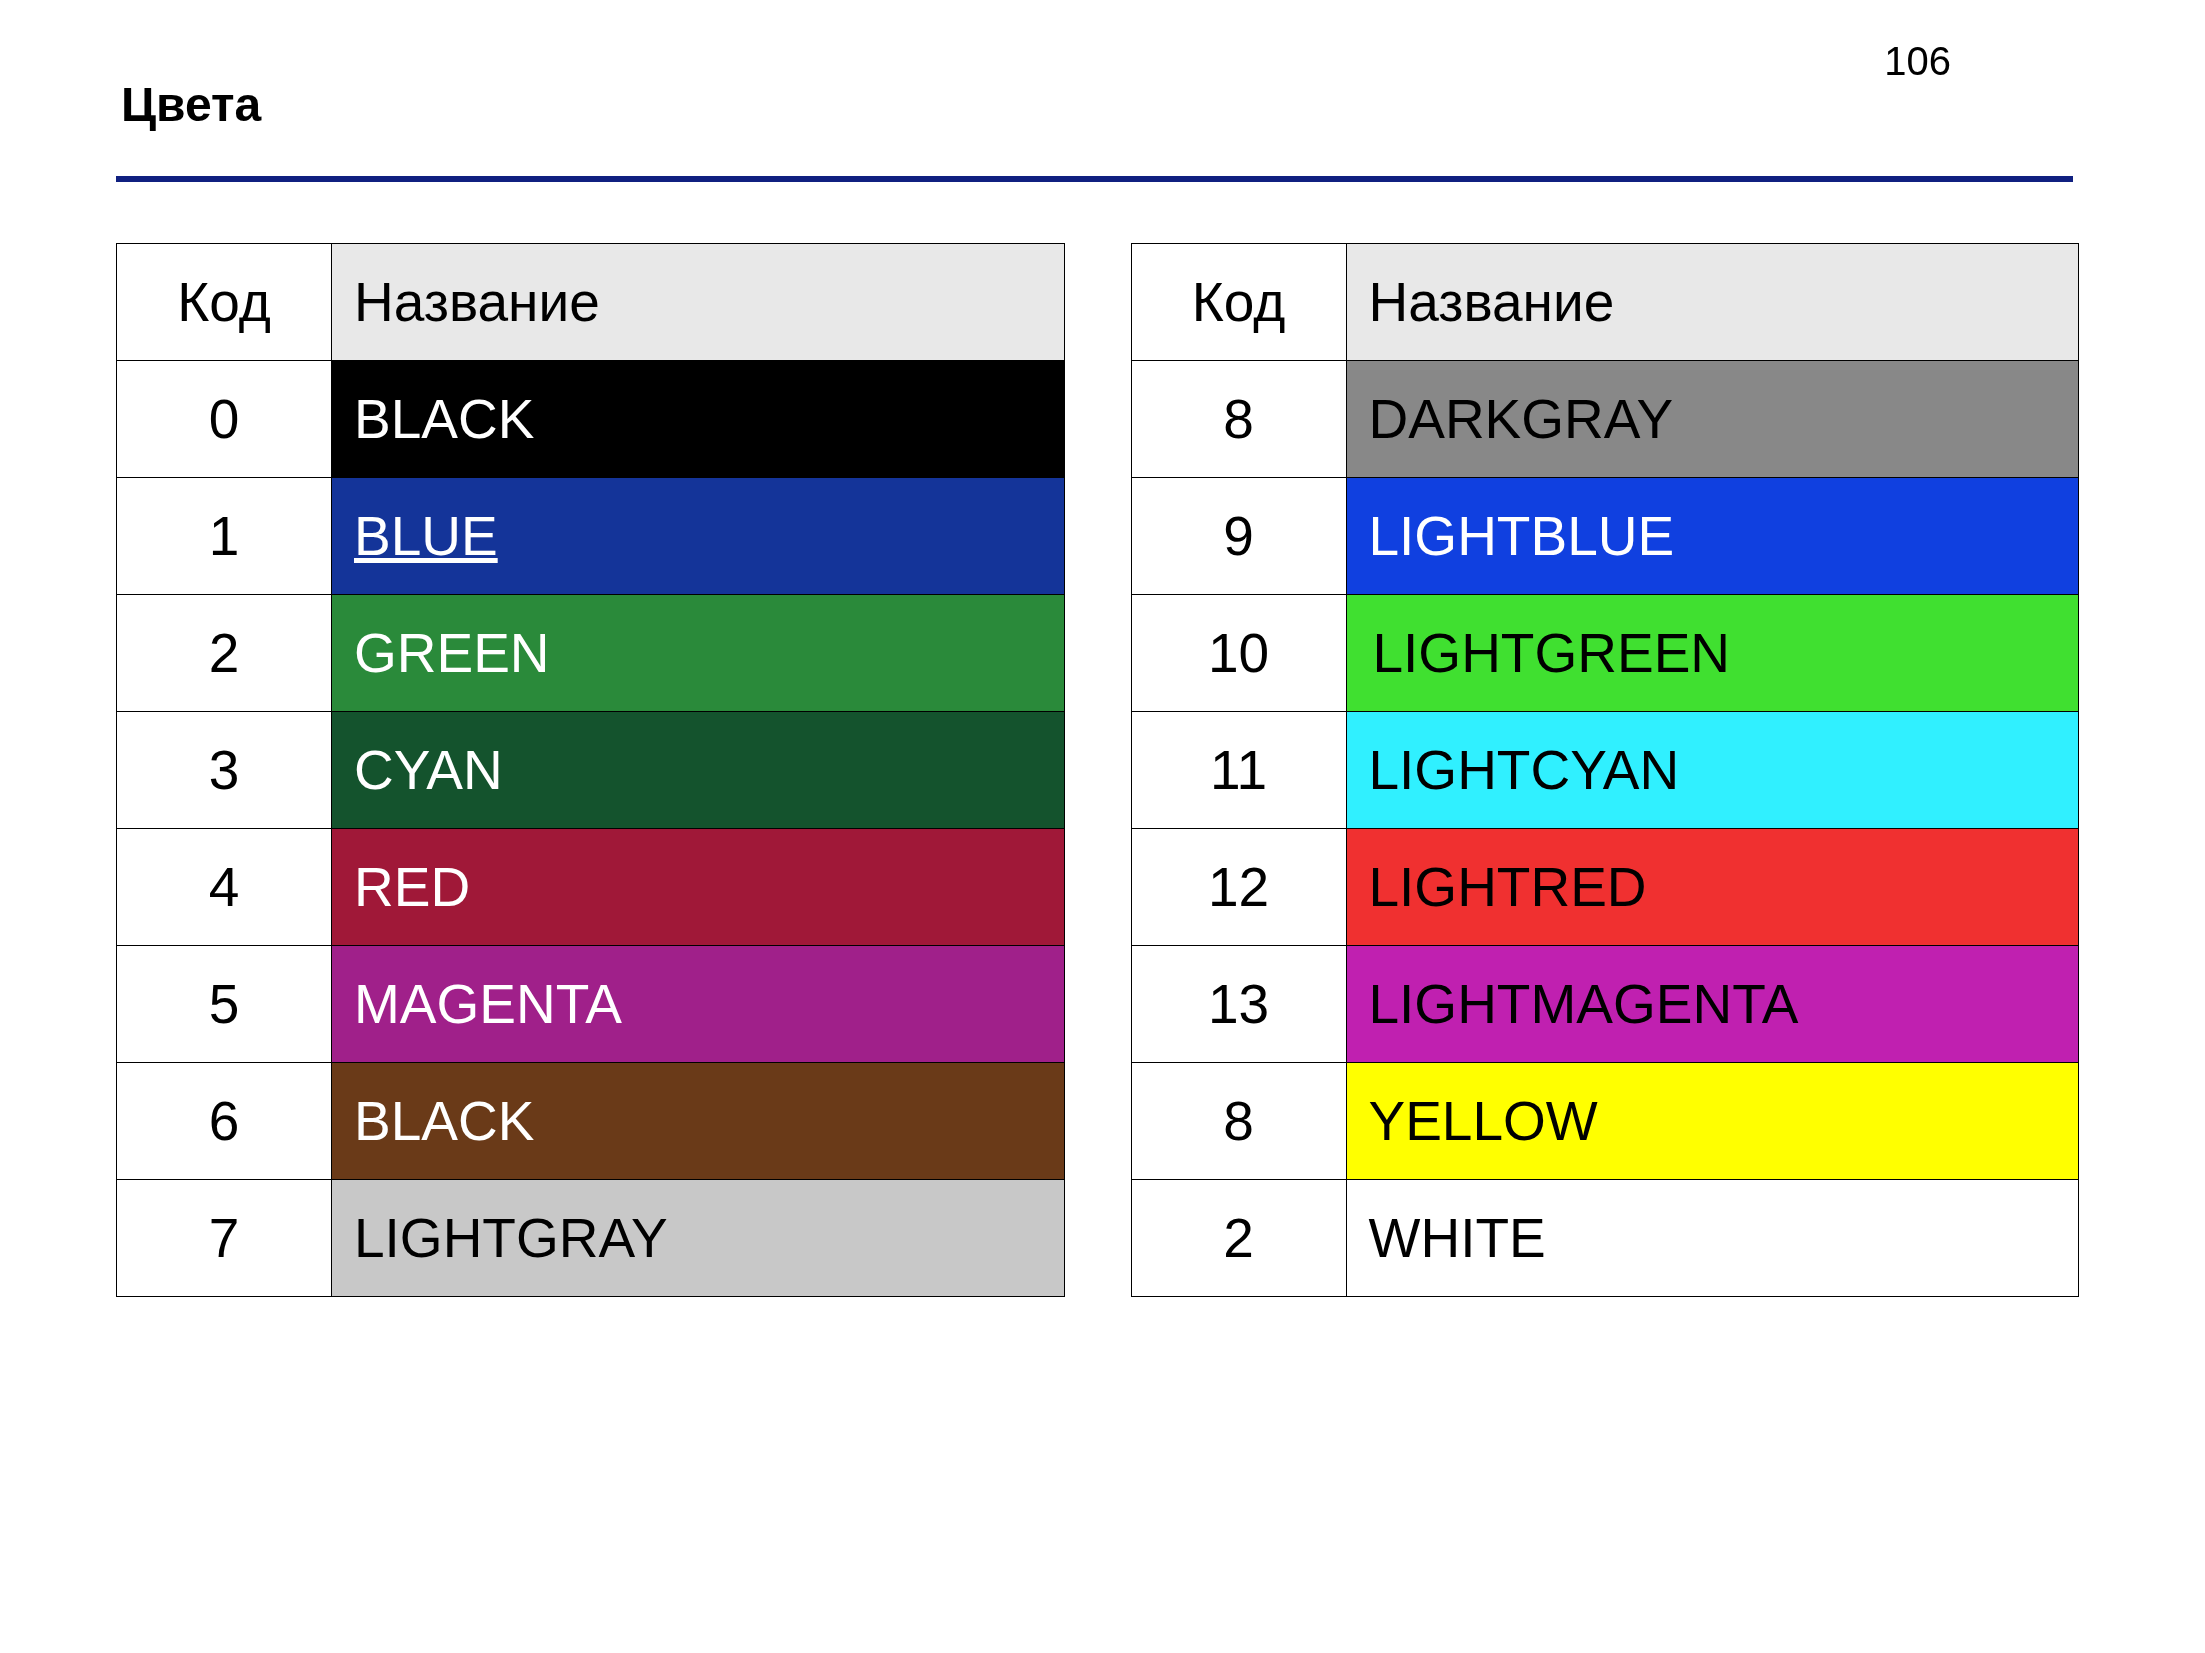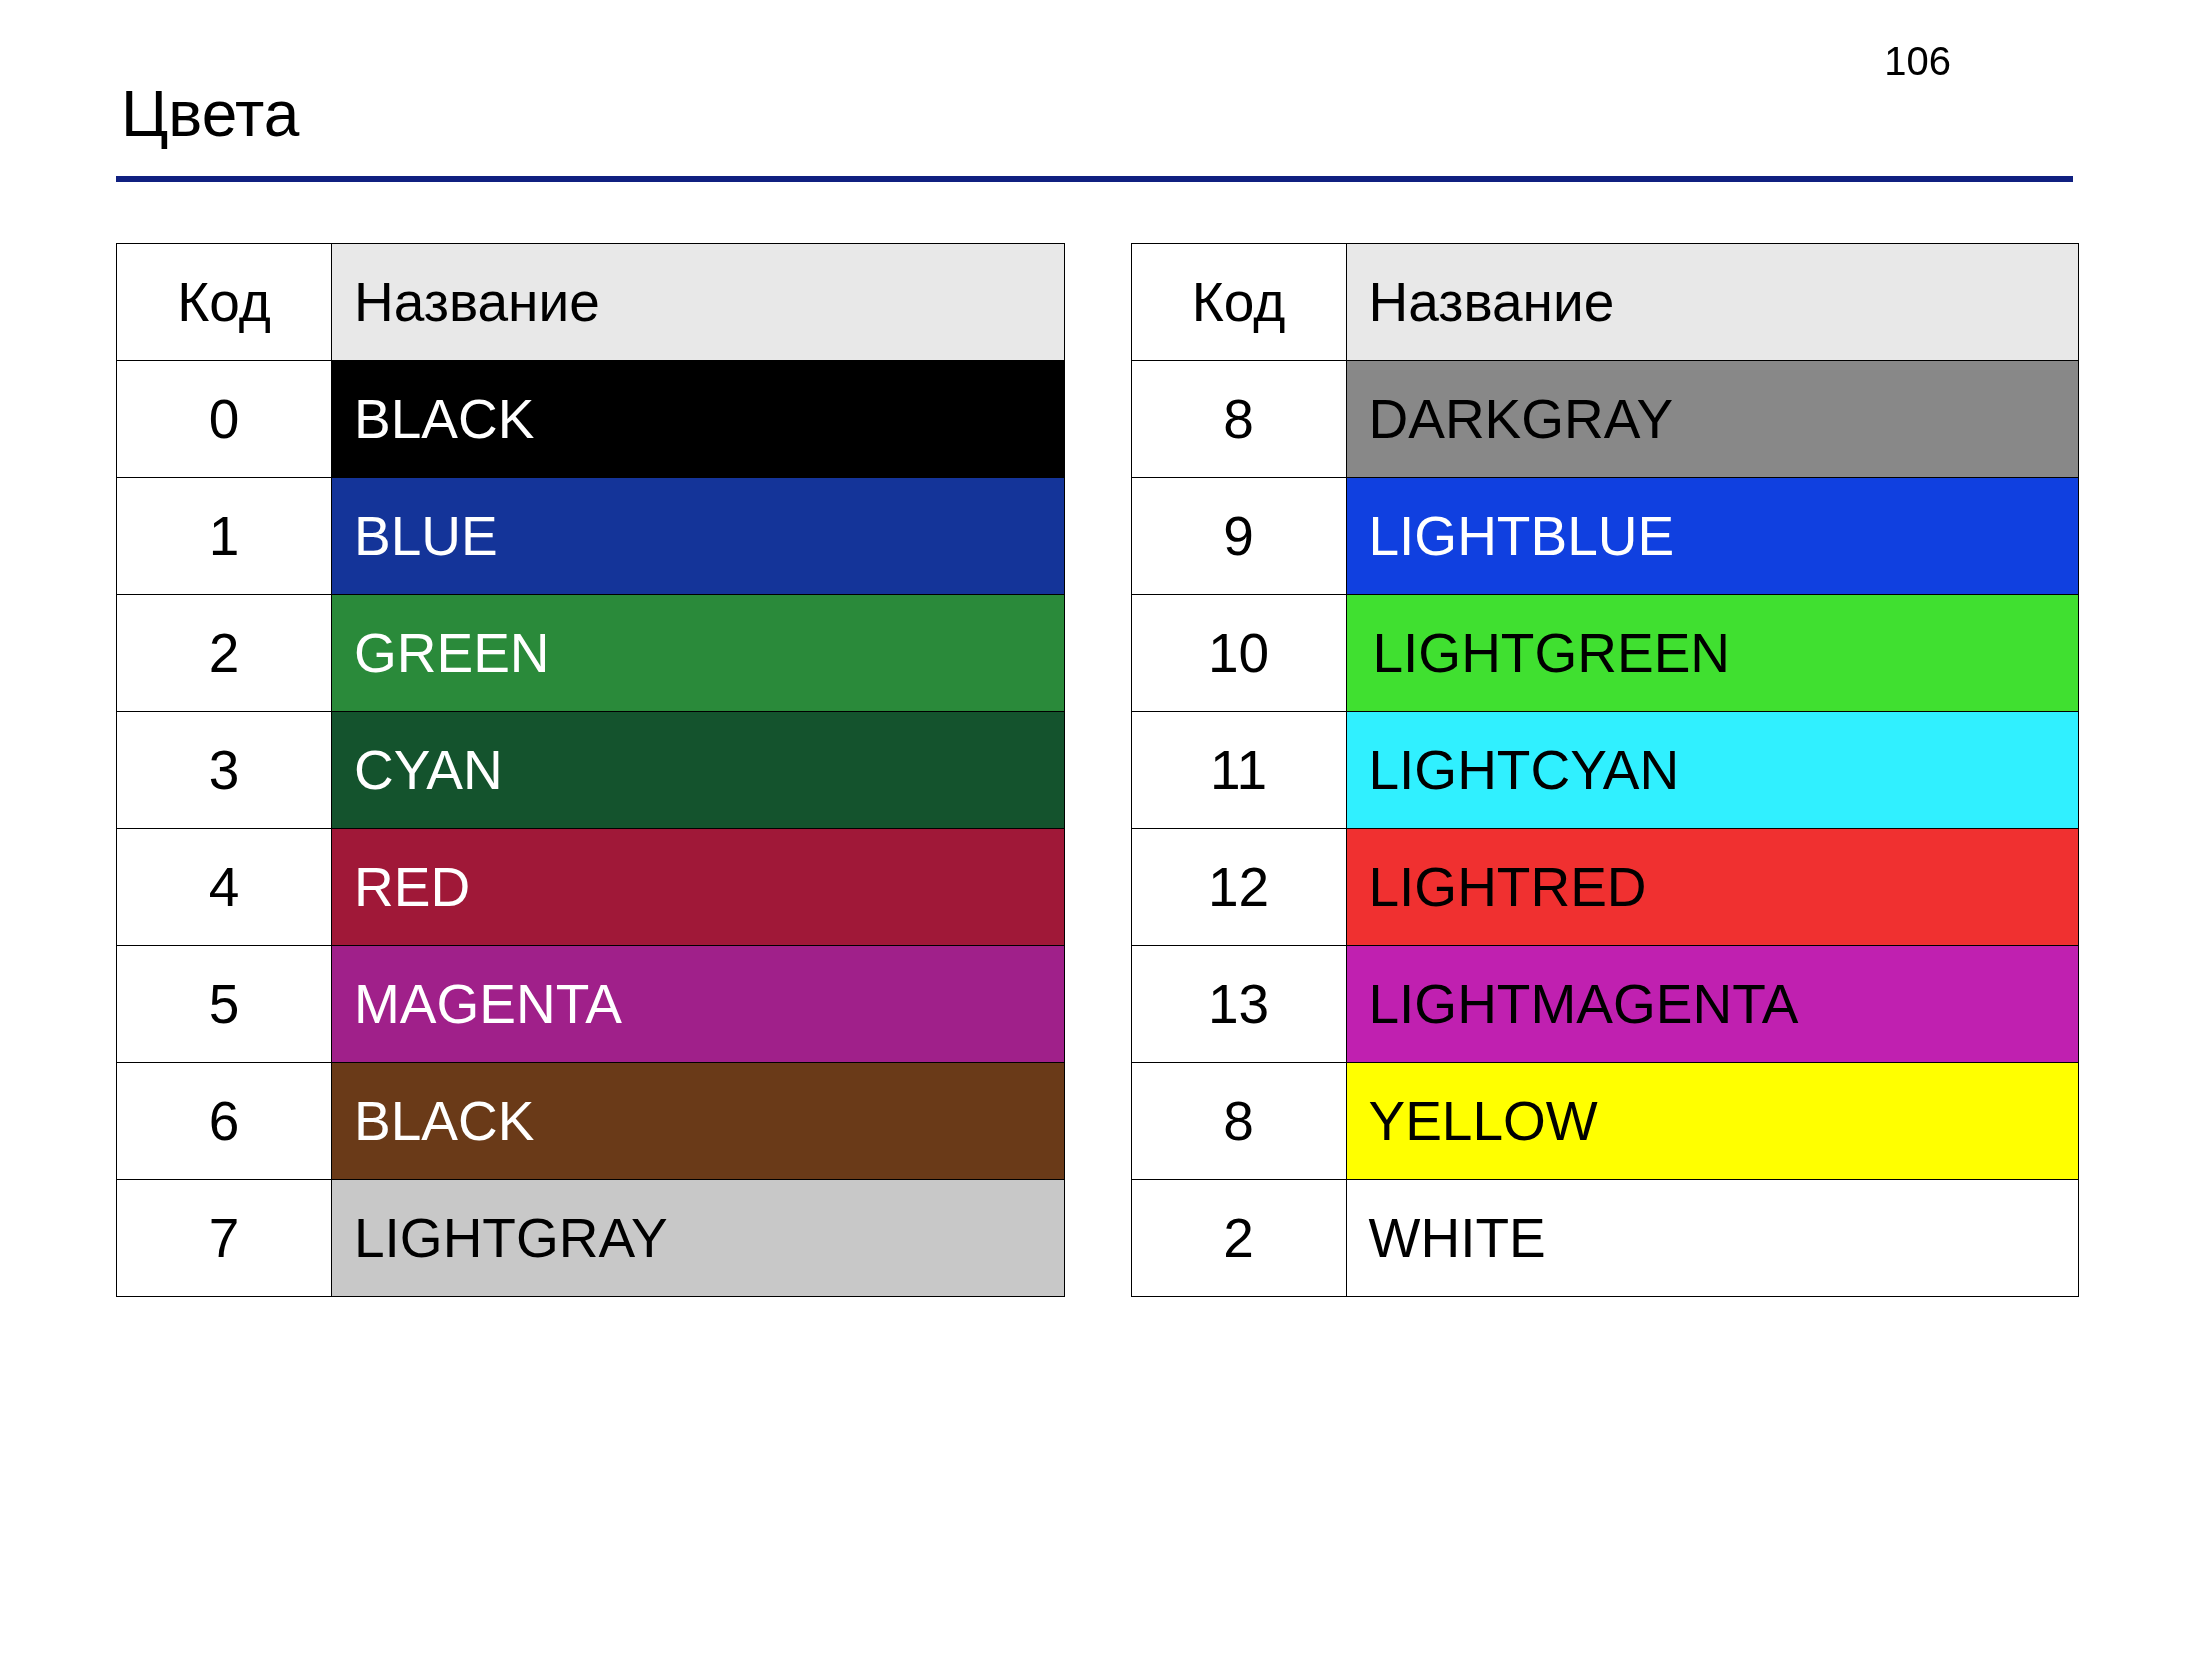--- a/index.html
+++ b/index.html
@@ -14,22 +14,22 @@
       position: absolute;
       top: 39px;
       right: 254px;
       font-size: 40px;
       color: #000000;
     }
     .title {
       position: absolute;
       top: 77px;
       left: 121px;
-      font-size: 64px;
-      font-weight: normal;
+      font-size: 48px;
+      font-weight: bold;
       color: #000;
     }
     .rule {
       position: absolute;
       top: 176px;
       left: 116px;
       width: 1957px;
       height: 5.5px;
       background: #102080;
     }
@@ -77,21 +77,21 @@
         <th class="name-col">Название</th>
       </tr>
     </thead>
     <tbody id="left-body">
         <tr>
           <td class="code-col">0</td>
           <td class="name-col" style="background: rgb(0, 0, 0); color: rgb(255, 255, 255);">BLACK</td>
         </tr>
         <tr>
           <td class="code-col">1</td>
-          <td class="name-col" style="background: rgb(20, 52, 153); color: rgb(255, 255, 255);">BLUE</td>
+          <td class="name-col" style="background: rgb(20, 52, 153); color: rgb(255, 255, 255); text-decoration: underline;">BLUE</td>
         </tr>
         <tr>
           <td class="code-col">2</td>
           <td class="name-col" style="background: rgb(42, 138, 58); color: rgb(255, 255, 255);">GREEN</td>
         </tr>
         <tr>
           <td class="code-col">3</td>
           <td class="name-col" style="background: #14532d; color: rgb(255, 255, 255);">CYAN</td>
         </tr>
         <tr>

